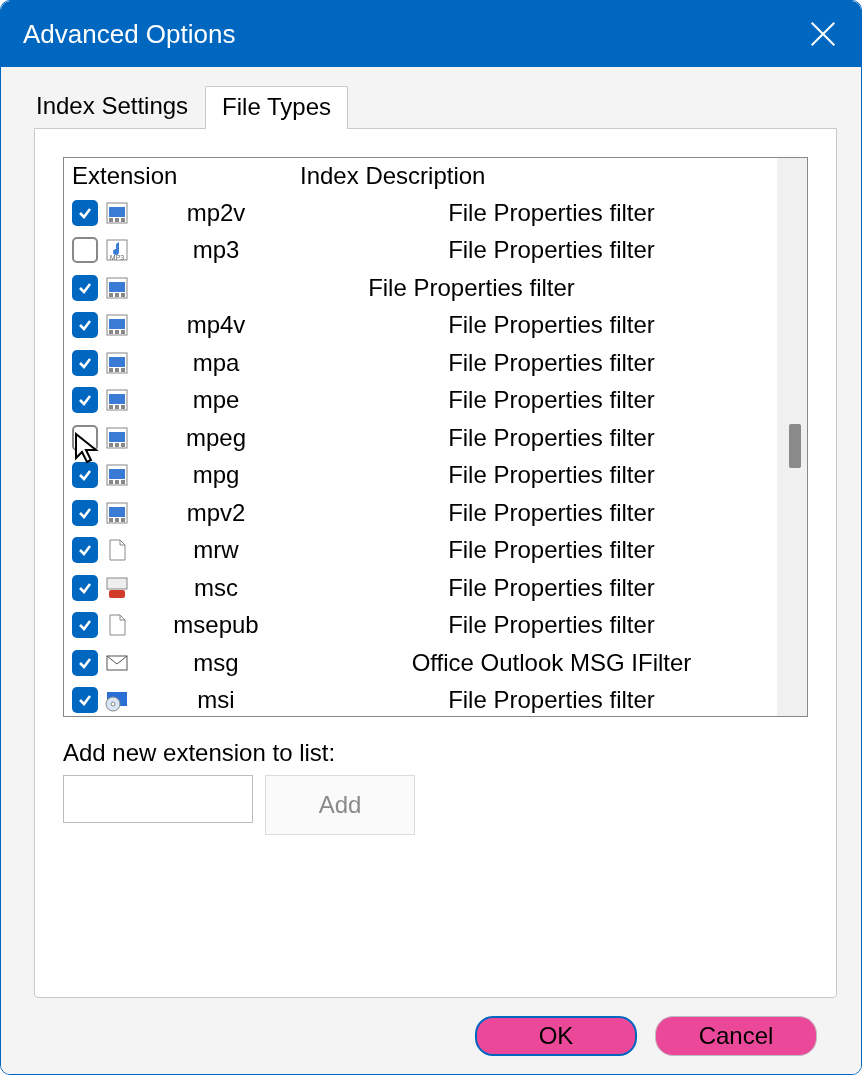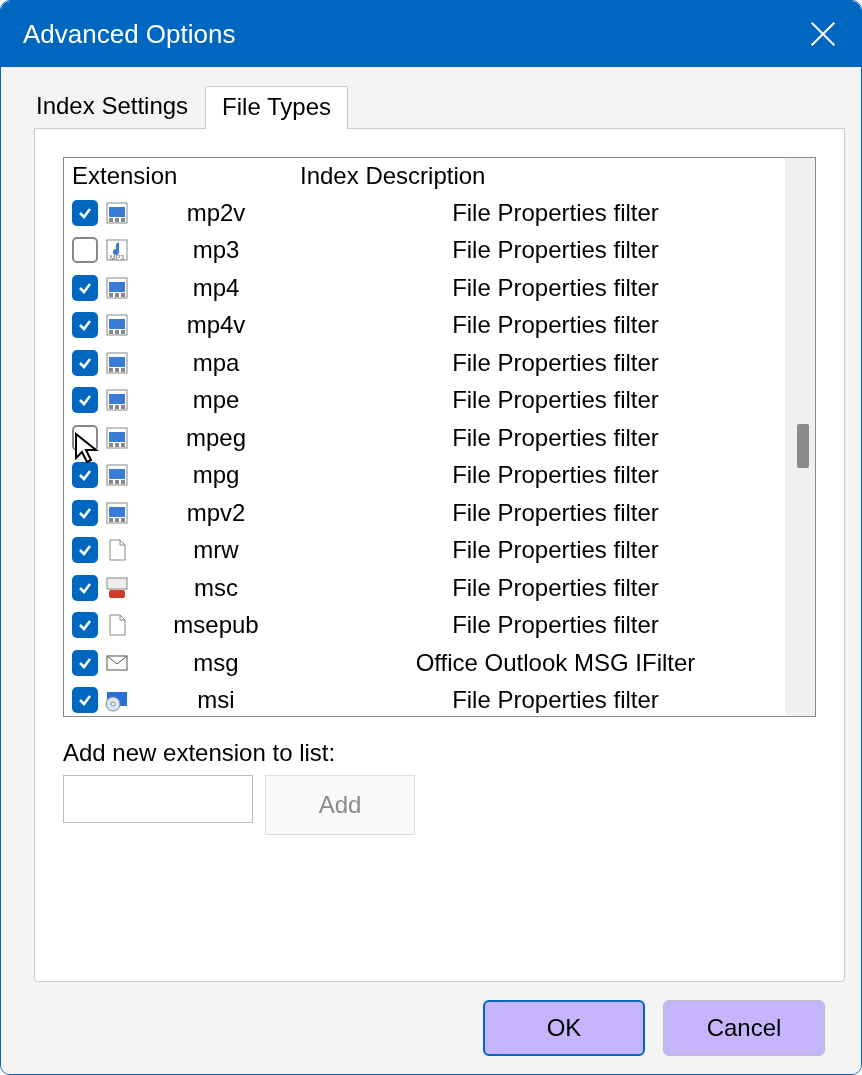--- a/index.html
+++ b/index.html
@@ -30,21 +30,21 @@
   }
   .close-x::before, .close-x::after {
     content: ""; position: absolute; left: 15px; top: 0;
     width: 2px; height: 32px; background: #fff;
   }
   .close-x::before { transform: rotate(45deg); }
   .close-x::after  { transform: rotate(-45deg); }
 
   .body-area {
     background: #f4f4f4;
-    padding: 18px 16px 0 12px;
+    padding: 18px 24px 0 12px;
     height: calc(100% - 66px);
     display: flex;
     flex-direction: column;
   }
   .tabs {
     display: flex;
     align-items: flex-end;
     font-size: 24px;
     color: #000;
     margin-left: 6px;
@@ -164,23 +164,23 @@
     color: #8a8a8a; font-size: 24px;
     cursor: default;
   }
 
   .footer {
     display: flex; justify-content: flex-end; gap: 18px;
     padding: 18px 20px 18px 0;
     background: #f4f4f4;
   }
   .btn {
-    width: 162px; height: 56px;
+    width: 162px; height: 40px;
     font-size: 24px;
-    background: #c4b5fd; border-radius: 6px;
+    background: #ec4899; border-radius: 18px;
     cursor: pointer;
   }
   .btn-primary { border: 2px solid #0067c0; color: #000; }
   .btn-secondary { border: 1px solid #bcbcbc; color: #000; }
 
   .cursor {
     position: absolute;
     pointer-events: none;
     z-index: 1000;
   }
@@ -246,21 +246,20 @@
             </span>
             <span class="ficon">
               <svg viewBox="0 0 24 24" width="24" height="24">
                 <rect x="2" y="2" width="20" height="20" fill="#fff" stroke="#888"></rect>
                 <rect x="4" y="6" width="16" height="10" fill="#3a7bd5"></rect>
                 <rect x="4" y="17" width="4" height="4" fill="#888"></rect>
                 <rect x="10" y="17" width="4" height="4" fill="#888"></rect>
                 <rect x="16" y="17" width="4" height="4" fill="#888"></rect>
               </svg>
             </span>
-            <span class="ext-text">mp4</span>
             <span class="filter-text">File Properties filter</span>
           </div>
           <div class="row">
             <span class="chk checked">
               <svg viewBox="0 0 16 16">
                 <path d="M3 8 L7 12 L13 4" stroke="#fff" stroke-width="2.5" fill="none"></path>
               </svg>
             </span>
             <span class="ficon">
               <svg viewBox="0 0 24 24" width="24" height="24">

